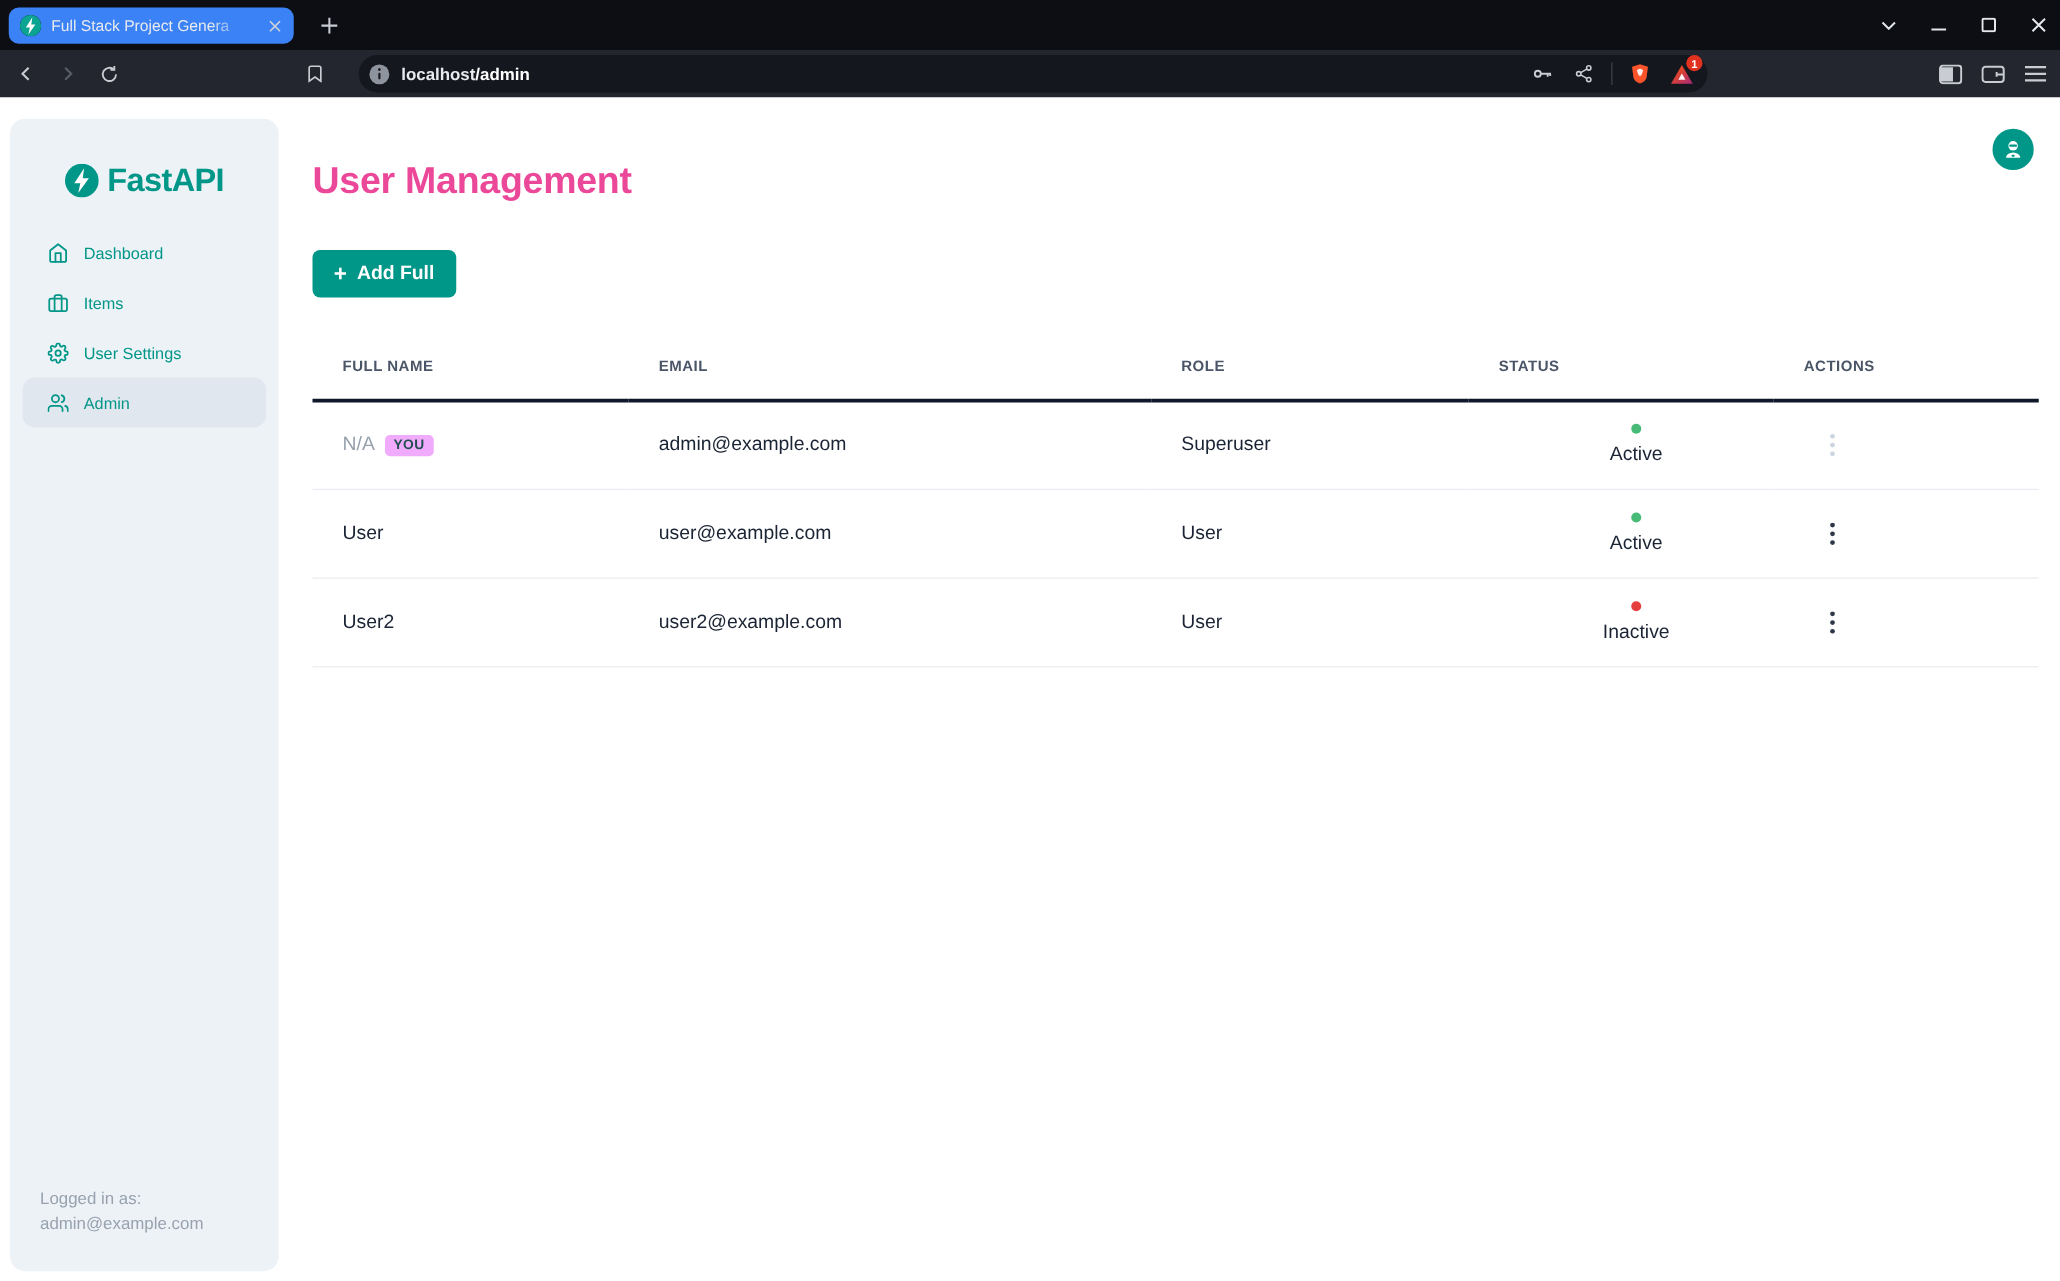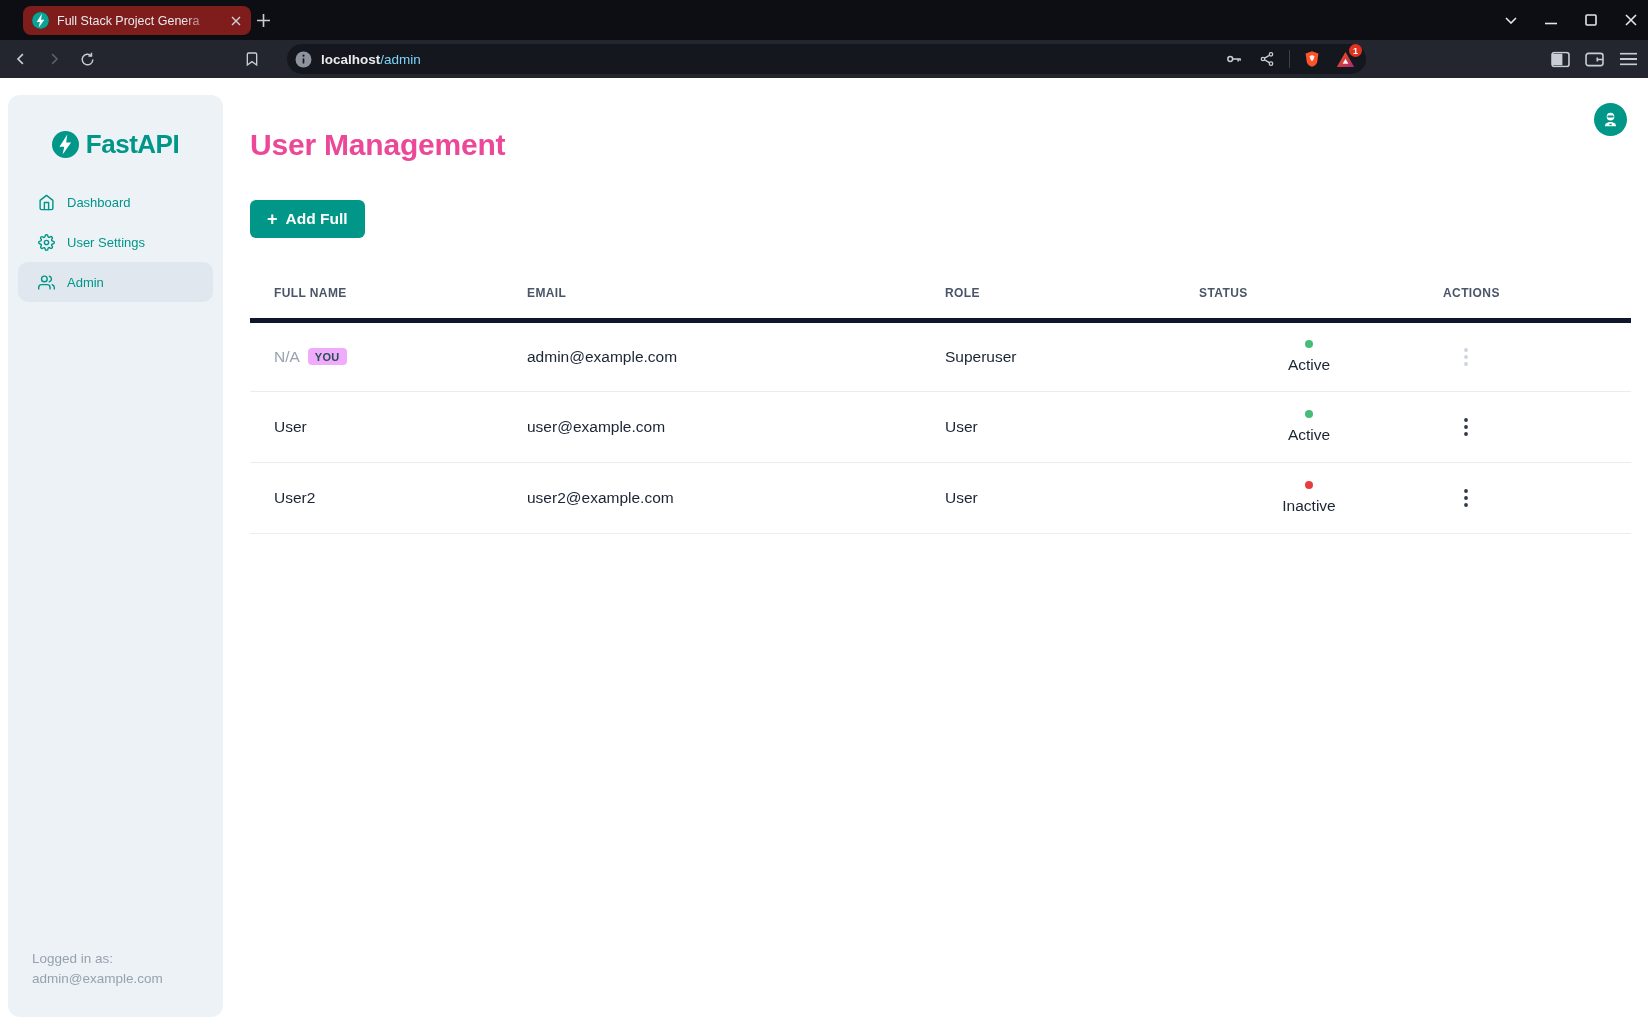--- a/index.html
+++ b/index.html
@@ -2,41 +2,41 @@
 <html><head>
 <meta charset="utf-8">
 <style>
   * { margin:0; padding:0; box-sizing:border-box; }
   html,body { width:1648px; height:1025px; }
   body { font-family:"Liberation Sans", sans-serif; background:#fff; overflow:hidden; position:relative; }
   svg { display:block; }
 
   
   .tabbar { position:relative; height:40px; background:#0c0e13; }
-  .tab { position:absolute; left:23px; top:6px; width:228px; height:29px; background:#7f1d1d;
+  .tab { position:absolute; left:7px; top:6px; width:228px; height:29px; background:#3b82f6;
          border-radius:8px; display:flex; align-items:center; padding:0 7px 0 9px; gap:8px; color:#e8eaed; }
   .tab-title { font-size:12.5px; white-space:nowrap; overflow:hidden; flex:1;
                -webkit-mask-image:linear-gradient(90deg,#000 78%,transparent 97%);
                mask-image:linear-gradient(90deg,#000 78%,transparent 97%); }
   .tab-close { width:17px; height:17px; display:flex; align-items:center; justify-content:center;
                border-radius:4px; color:#cfd3d8; cursor:pointer; flex:none; }
   .newtab { position:absolute; left:251px; top:8px; width:25px; height:25px; display:flex;
             align-items:center; justify-content:center; color:#c9cdd3; border-radius:6px; }
   .win-controls { position:absolute; right:8px; top:0; height:40px; display:flex; align-items:center; gap:22px; color:#e3e6ea; }
   .win-controls .wc { width:18px; height:18px; display:flex; align-items:center; justify-content:center; }
 
   .toolbar { position:relative; height:38px; background:#23262e; }
   .ticon { position:absolute; top:50%; transform:translateY(-50%); width:22px; height:22px;
            display:flex; align-items:center; justify-content:center; color:#c9cdd3; }
   .t-back { left:10px; } .t-fwd { left:43px; color:#595f68; } .t-reload { left:76px; } .t-bookmark { left:241px; }
   .pill { position:absolute; left:287px; right:282px; top:4px; height:30px; border-radius:15px;
           background:#14171e; display:flex; align-items:center; padding:0 10px 0 8px; }
   .url { font-size:13.5px; margin-left:9px; white-space:nowrap; }
   .url .host { color:#e8eaed; font-weight:700; }
-  .url .path { color:#7dd3fc; }
+  .url .path { color:#ffffff;font-weight:bold; }
   .pill .spacer { flex:1; }
   .pill-ic { width:22px; height:22px; display:flex; align-items:center; justify-content:center; color:#c9cdd3; margin-left:11px; }
   .pill-div { width:1px; height:18px; background:#3c414b; margin-left:11px; }
   .rewards { position:relative; }
   .rw-badge { position:absolute; top:-4px; right:-6px; min-width:13px; height:13px; border-radius:7px;
               background:#e0321f; color:#fff; font-size:9px; font-weight:700; display:flex;
               align-items:center; justify-content:center; padding:0 3px; }
   .t-right { position:absolute; right:9px; top:50%; transform:translateY(-50%); display:flex; gap:13px; }
   .t-right .ticon2 { width:21px; height:21px; display:flex; align-items:center; justify-content:center; color:#c9cdd3; }
 
@@ -60,21 +60,21 @@
   .page-title { position:absolute; top:50px; left:0; font-size:30px; font-weight:700; color:#ec4899; letter-spacing:-0.2px; }
   .add-user-btn { position:absolute; top:122px; left:0; height:38px; padding:0 17px; background:#009688;
                   color:#fff; border:none; border-radius:6px; font-size:15.5px; font-weight:700;
                   display:flex; align-items:center; gap:8px; font-family:inherit; cursor:pointer; }
   .add-plus { font-size:18px; font-weight:900; line-height:1; margin-top:-1px; }
 
   .table-wrap { position:absolute; top:190px; left:0; right:17px; }
   table { width:100%; border-collapse:collapse; table-layout:fixed; }
   col.c1{width:253px;} col.c2{width:418px;} col.c3{width:254px;} col.c4{width:244px;} col.c5{width:212px;}
   th { height:52px; text-align:left; padding-left:24px; font-size:12px; font-weight:700;
-       color:#4a5568; letter-spacing:0.4px; border-bottom:5px solid #0f172a; vertical-align:middle; }
+       color:#4a5568; letter-spacing:0.4px; border-bottom:3px solid #0f172a; vertical-align:middle; }
   td { height:71px; padding-left:24px; font-size:15.5px; color:#1b2434; border-bottom:1px solid #e9edf1; vertical-align:middle; }
   .muted { color:#97a1ad; }
   .you-badge { display:inline-block; margin-left:8px; background:#f0abfc; color:#234e52;
                font-size:11px; font-weight:700; letter-spacing:0.3px; padding:2.5px 7px; border-radius:4px; vertical-align:1px; }
   .status-cell { display:flex; align-items:center; gap:8px;flex-direction:column; }
   .dot { width:8px; height:8px; border-radius:50%; flex:none; }
   .kebab { background:none; border:none; width:26px; height:30px; display:flex; align-items:center;
            justify-content:center; cursor:pointer; margin-left:10px; }
 </style>
 </head>
@@ -230,20 +230,29 @@
 
     <nav class="nav">
       <div class="nav-item">
         <span>
           <svg width="17" height="17" viewBox="0 0 24 24" fill="none" stroke="currentColor" stroke-width="2" stroke-linecap="round" stroke-linejoin="round">
               <path d="M3 9l9-7 9 7v11a2 2 0 0 1-2 2H5a2 2 0 0 1-2-2z"></path>
               <path d="M9 22V12h6v10"></path>
             </svg>
         </span>
         <span>Dashboard</span>
+      </div>
+      <div class="nav-item">
+        <span>
+          <svg width="17" height="17" viewBox="0 0 24 24" fill="none" stroke="currentColor" stroke-width="2" stroke-linecap="round" stroke-linejoin="round">
+              <rect x="2" y="7" width="20" height="14" rx="2"></rect>
+              <path d="M16 21V5a2 2 0 0 0-2-2h-4a2 2 0 0 0-2 2v16"></path>
+            </svg>
+        </span>
+        <span>Items</span>
       </div>
       <div class="nav-item">
         <span>
           <svg width="17" height="17" viewBox="0 0 24 24" fill="none" stroke="currentColor" stroke-width="2" stroke-linecap="round" stroke-linejoin="round">
               <circle cx="12" cy="12" r="3"></circle>
               <path d="M19.4 15a1.65 1.65 0 0 0 .33 1.82l.06.06a2 2 0 0 1 0 2.83 2 2 0 0 1-2.83 0l-.06-.06a1.65 1.65 0 0 0-1.82-.33 1.65 1.65 0 0 0-1 1.51V21a2 2 0 0 1-2 2 2 2 0 0 1-2-2v-.09A1.65 1.65 0 0 0 9 19.4a1.65 1.65 0 0 0-1.82.33l-.06.06a2 2 0 0 1-2.83 0 2 2 0 0 1 0-2.83l.06-.06a1.65 1.65 0 0 0 .33-1.82 1.65 1.65 0 0 0-1.51-1H3a2 2 0 0 1-2-2 2 2 0 0 1 2-2h.09A1.65 1.65 0 0 0 4.6 9a1.65 1.65 0 0 0-.33-1.82l-.06-.06a2 2 0 0 1 0-2.83 2 2 0 0 1 2.83 0l.06.06a1.65 1.65 0 0 0 1.82.33H9a1.65 1.65 0 0 0 1-1.51V3a2 2 0 0 1 2-2 2 2 0 0 1 2 2v.09a1.65 1.65 0 0 0 1 1.51 1.65 1.65 0 0 0 1.82-.33l.06-.06a2 2 0 0 1 2.83 0 2 2 0 0 1 0 2.83l-.06.06a1.65 1.65 0 0 0-.33 1.82V9a1.65 1.65 0 0 0 1.51 1H21a2 2 0 0 1 2 2 2 2 0 0 1-2 2h-.09a1.65 1.65 0 0 0-1.51 1z"></path>
             </svg>
         </span>
         <span>User Settings</span>
       </div>

